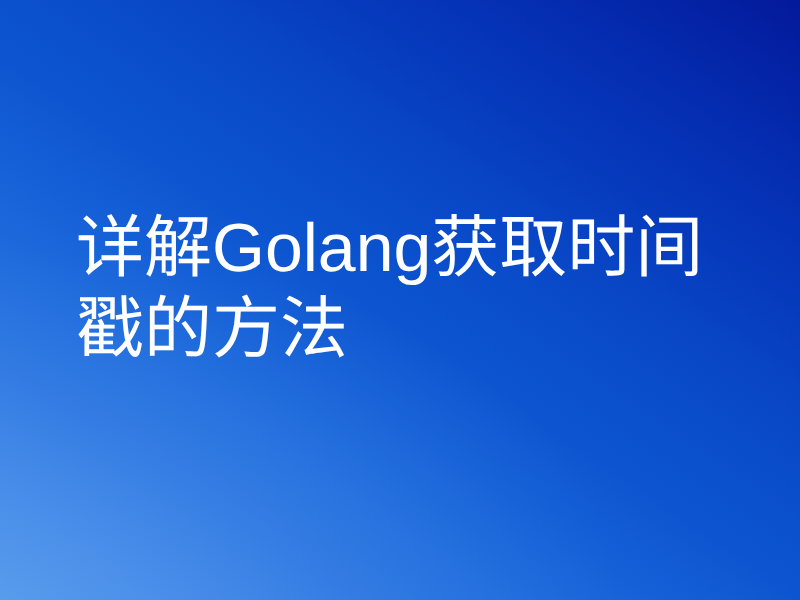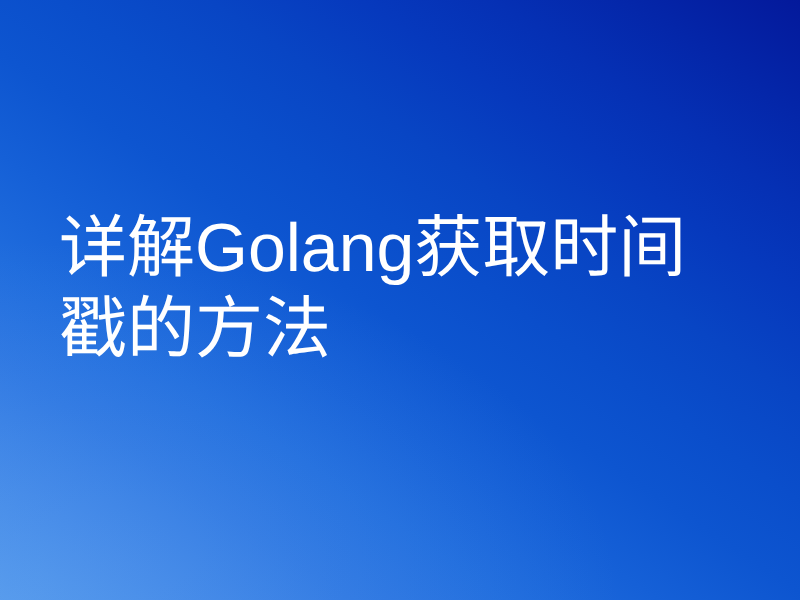--- a/index.html
+++ b/index.html
@@ -49,21 +49,21 @@
         rgba(118, 176, 243, 0.30) 0%,
         rgba(118, 176, 243, 0.12) 34%,
         rgba(118, 176, 243, 0.00) 63%
     );
     pointer-events: none;
   }
 
   
   .cover-title-wrap {
     position: absolute;
-    left: 59px;
+    left: 76px;
     top: 208px;
     width: 660px;
   }
 
   .cover-title {
     margin: 0;
     font-family: "Liberation Sans", "DejaVu Sans", sans-serif;
     font-size: 68px;
     line-height: 81px;
     font-weight: 400;

